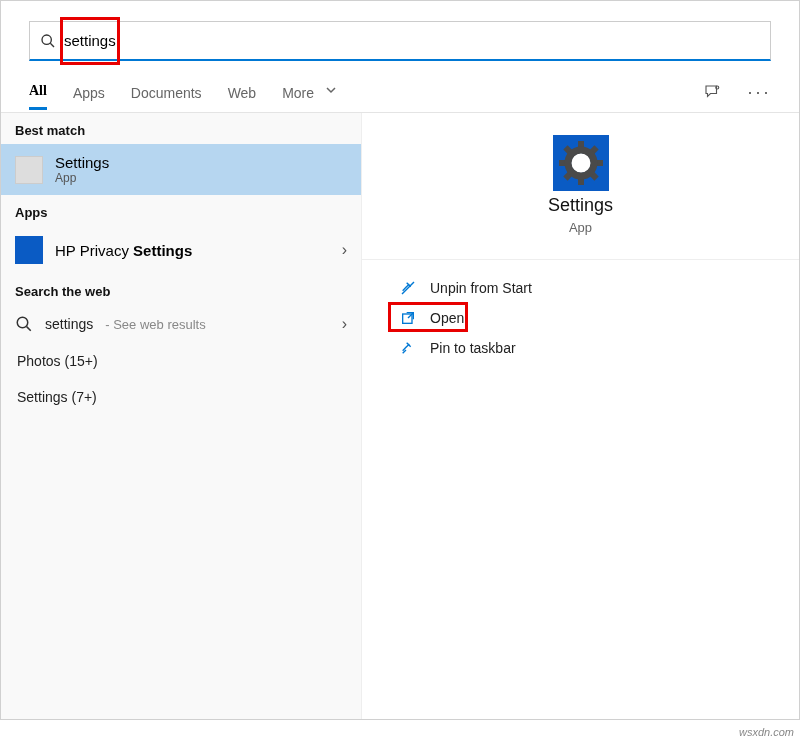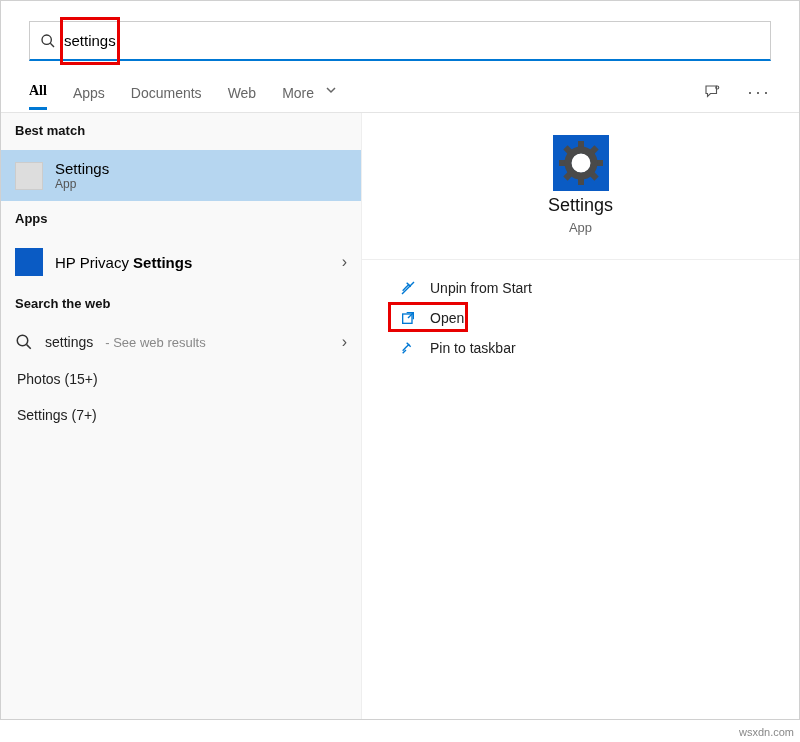--- a/index.html
+++ b/index.html
@@ -13,42 +13,42 @@
     .tab-row { display: flex; align-items: center; padding: 0 28px; background: #fff; border-bottom: 1px solid #e4e4e4; height: 42px; gap: 26px; font-size: 14px; color: #666; }
     .tab { padding: 10px 0 8px 0; cursor: pointer; }
     .tab.active { color: #000; font-weight: 600; border-bottom: 3px solid #0078d4; font-family: Liberation Serif, serif; }
     .tab-more { display: flex; align-items: flex-start; gap: 12px; }
     .tab-spacer { flex: 1; }
     .header-icon { width: 18px; height: 18px; stroke: #555; fill: none; stroke-width: 1.5; cursor: pointer; }
     .more-dots { font-size: 18px; color: #555; letter-spacing: 2px; cursor: pointer; line-height: 1; }
     .body { display: flex; flex: 1; overflow: hidden; }
     .left-pane { width: 360px; background: #f9f9f9; display: flex; flex-direction: column; }
     .right-pane { flex: 1; background: #fff; border-left: 1px solid #eee; padding-top: 18px; display: flex; flex-direction: column; align-items: stretch; }
-    .section-label { font-size: 13px; font-weight: 600; padding: 10px 14px 12px 14px; color: #111; }
+    .section-label { font-size: 13px; font-weight: 600; padding: 10px 14px 6px 14px; color: #111; }
     .result-item { display: flex; align-items: center; padding: 10px 14px; gap: 12px; cursor: pointer; }
     .result-item.selected { background: #b6d6f0; }
     .result-item .thumb { width: 28px; height: 28px; background: #ddd; border: 1px solid #ccc; }
     .thumb.blue { background: #0a5bc4; border: none; position: relative; }
     .result-text { display: flex; flex-direction: column; }
     .result-text .title { font-size: 15px; color: #000; }
     .result-text .title b { font-weight: 700; }
     .result-text .sub { font-size: 12px; color: #555; }
     .chevron { margin-left: auto; font-size: 16px; color: #555; }
     .minor-row { display: flex; align-items: center; padding: 10px 14px; gap: 12px; font-size: 14px; color: #222; cursor: pointer; }
     .minor-row .mini-icon { width: 18px; height: 18px; }
     .minor-row .dim { color: #888; font-size: 13px; }
     .photos-row { padding: 10px 16px; font-size: 14px; color: #222; cursor: pointer; }
     .preview-top { display: flex; flex-direction: column; align-items: center; padding-bottom: 24px; border-bottom: 1px solid #eee; }
     .preview-title { font-size: 18px; color: #111; margin-bottom: 4px; }
     .preview-sub { font-size: 13px; color: #666; }
     .actions { padding: 14px 30px; display: flex; flex-direction: column; gap: 2px; }
     .action { display: flex; align-items: center; gap: 14px; padding: 6px 8px; font-size: 14px; color: #222; cursor: pointer; position: relative; }
     .action svg { width: 16px; height: 16px; }
     .open-highlight { position: absolute; border: 3px solid #e80000; left: -4px; top: -2px; width: 80px; height: 30px; pointer-events: none; }
-    .watermark { position: absolute; right: 6px; bottom: 4px; font-size: 11px; color: #888; }
+    .watermark { position: absolute; right: 6px; bottom: 4px; font-size: 11px; color: #888; font-style: italic; }
     .gear-big { width: 64px; height: 64px; }
   </style>
 </head>
 <body>
 
 <div class="window">
   <div class="search-row">
     <div class="search-box">
       <svg viewBox="0 0 24 24">
           <circle cx="10" cy="10" r="7"></circle>

